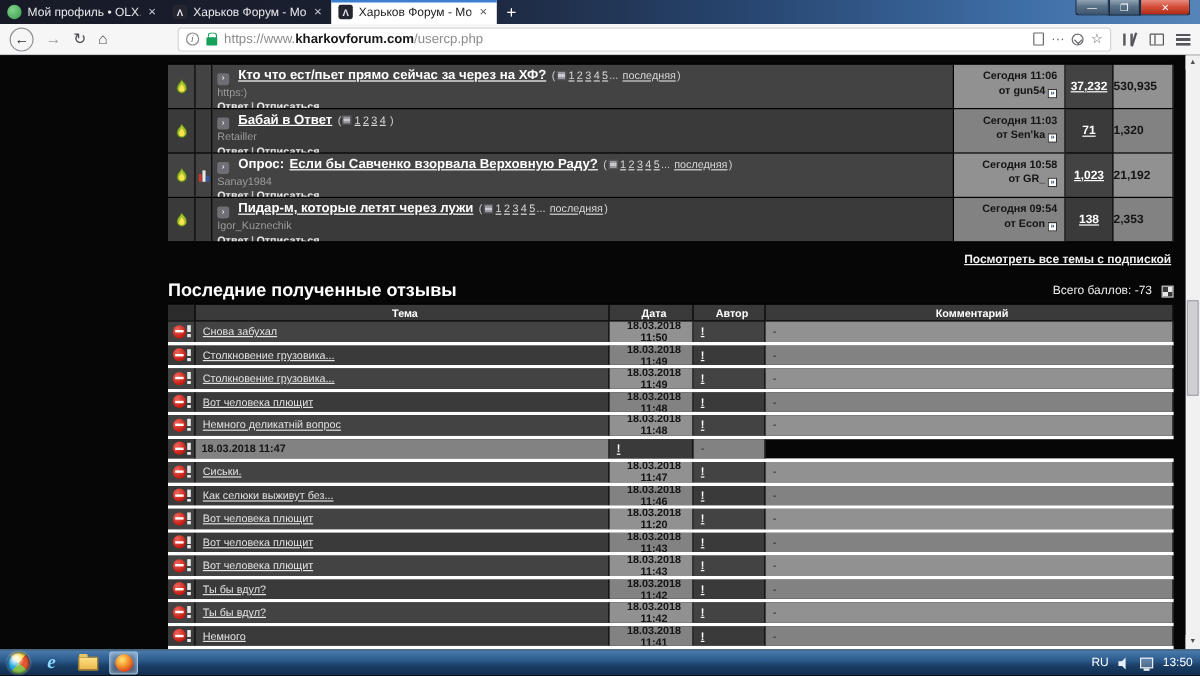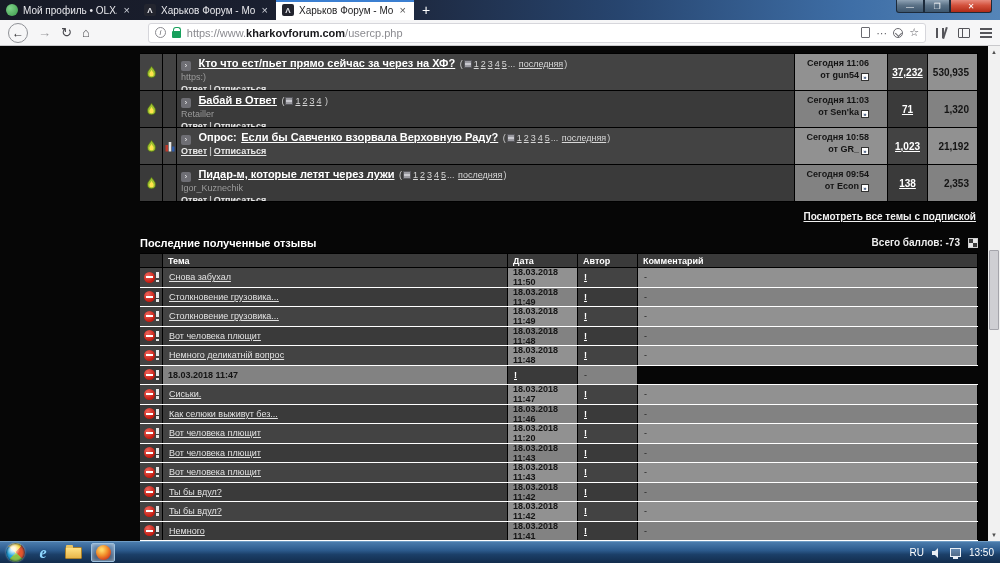--- a/index.html
+++ b/index.html
@@ -81,47 +81,47 @@
   .t-title { color:#fff; font-weight:bold; font-size:11px; text-decoration:underline; }
   .t-pages { color:#cfcfcf; font-size:9px; }
   .pg-ico { display:inline-block; width:8px; height:8px; vertical-align:-1px; margin:0 1px;
     background:linear-gradient(#9a9aa0 0 2px,#c9c9cf 2px 4px,#9a9aa0 4px 6px,#c9c9cf 6px 8px);
     border:1px solid #55555a; }
   .t-pages a { color:#d8d8d8; text-decoration:underline; margin:0 1px; }
   .t-author { color:#9b9b9b; font-size:9px; padding-top:1px; }
   .t-links { font-size:9px; font-weight:bold; padding-top:1px; }
   .t-links a { color:#e9e9e9; text-decoration:underline; }
   .t-links .sep { color:#bdbdbd; margin:0 2px; text-decoration:none; }
-  .cell-date { padding:3px 18px 0 0; font-size:9px; font-weight:bold; color:#141414;
+  .cell-date { padding:3px 6px 0 0; font-size:9px; font-weight:bold; color:#141414;
     text-align:right; line-height:12px; }
   .golast { display:inline-block; width:8px; height:8px; background:#fff; border:1px solid #333;
     color:#16305e; font-size:6px; line-height:7px; text-align:center; vertical-align:-1px; margin-left:2px; }
   .cell-replies { display:flex; align-items:center; justify-content:center;
     font-size:10px; font-weight:bold; }
   .cell-replies a { color:#fff; }
-  .cell-views { display:flex; align-items:center; justify-content:flex-end; padding-right:8px;
+  .cell-views { display:flex; align-items:center; justify-content:flex-start; padding-right:8px;
     font-size:10px; font-weight:bold; color:#141414; }
 
   .viewall-row { text-align:right; padding:4px 2px 0 0; height:22px; }
   .viewall-row a { color:#f0f0f0; font-size:10px; font-weight:bold; text-decoration:underline; }
 
   
   .fb-head { display:flex; align-items:center; margin-top:11px; height:15px; }
-  .fb-title { color:#fff; font-size:11px; font-weight:bold; flex:1; }
-  .fb-total { color:#eee; font-size:10px; font-weight:bold; margin-right:8px; }
+  .fb-title { color:#fff; font-size:15px; font-weight:bold; flex:1; }
+  .fb-total { color:#eee; font-size:10px; font-weight:normal; margin-right:8px; }
   .collapse-ico { width:10px; height:10px; border:1px solid #cfcfcf;
     background:conic-gradient(#e8e8e8 0 25%,#3a3a3a 0 50%,#e8e8e8 0 75%,#3a3a3a 0); }
-  .fb-table { margin-top:3px; border-top:1px solid #000; }
+  .fb-table { margin-top:3px; border-top:1px solid #000;text-align:center; }
   .fb-hrow { display:grid; grid-template-columns:23px 345px 70px 60px 340px;
     height:14px; border-bottom:1px solid #000; background:#3a3a3a;
     color:#fff; font-size:9px; font-weight:bold; }
   .fb-hrow > div { border-right:1px solid #000; padding:2px 0 0 5px; }
   .fb-hrow > div:first-child { background:#2c2c2c; }
   .fb-row { display:grid; grid-template-columns:23px 345px 70px 60px 340px;
-    height:19.5px; border-bottom:1px solid #ffffff; font-size:9px; }
+    height:19.5px; border-bottom:3px solid #ffffff; font-size:9px; }
   .fb-row > div { border-right:1px solid #000; display:flex; align-items:center; overflow:hidden; }
   .fb-icon-cell { justify-content:center; gap:1px; }
   .minus-ico { width:11px; height:11px; border-radius:50%;
     background:radial-gradient(circle at 35% 30%,#f0635a,#c21b10 70%); position:relative; flex:0 0 11px; }
   .minus-ico::before { content:""; position:absolute; left:2px; top:4.5px; width:7px; height:2px; background:#fff; }
   .detail-ico { width:3px; height:10px; background:linear-gradient(#e8e8e8 0 6px,transparent 6px 7.5px,#e8e8e8 7.5px); }
   .fb-topic { padding-left:6px; }
   .fb-topic a { color:#e2e2e2; text-decoration:underline; }
   .fb-date { padding-left:5px; font-weight:bold; color:#141414; }
   .fb-author { padding-left:6px; }
@@ -310,20 +310,21 @@
     </div>
     <div class="cell-main dark">
       <div class="t-line">
         <span class="thread-ico">›</span>
         <span class="t-prefix">Опрос:</span>
         <a href="#" class="t-title">Если бы Савченко взорвала Верховную Раду?</a>
         <span class="t-pages">
           <span>(</span><span class="pg-ico"></span><span class="pg-links"><a href="#">1</a><a href="#">2</a><a href="#">3</a><a href="#">4</a><a href="#">5</a></span><span class="pg-ellipsis">...</span> <a href="#" class="pg-last">последняя</a><span>)</span>
         </span>
       </div>
+      <div class="t-author">Sanay1984</div>
       <div class="t-links">
         <a href="#">Ответ</a><span class="sep">|</span><a href="#">Отписаться</a>
       </div>
     </div>
     <div class="cell-date light">
       <div>Сегодня 10:58</div>
       <div><span>от GR_</span><span class="golast">»</span></div>
     </div>
     <div class="cell-replies dark">
       <a href="#">1,023</a>

